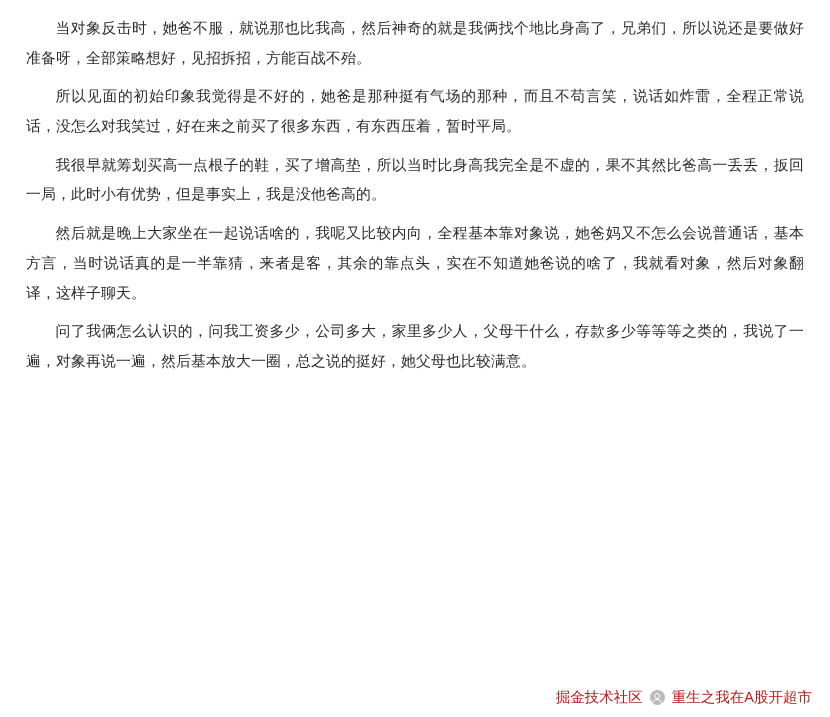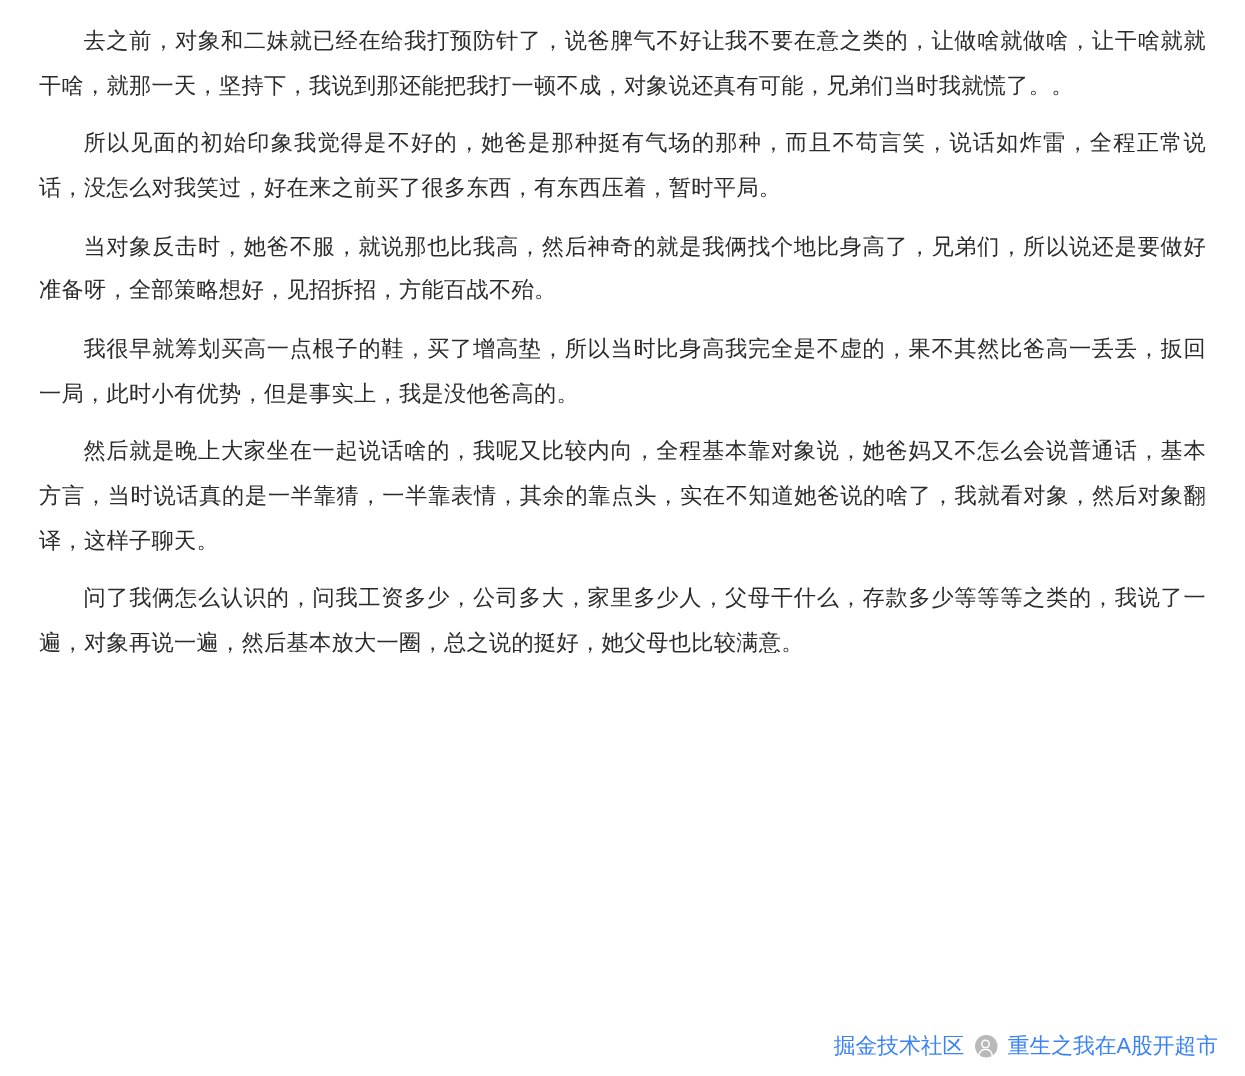--- a/index.html
+++ b/index.html
@@ -79,33 +79,32 @@
     position: absolute;
     left: 2.5px;
     top: 9.5px;
     width: 10px;
     height: 6px;
     border-radius: 5px 5px 0 0;
     border: 1.4px solid #ffffff;
     border-bottom: none;
     box-sizing: border-box;
   }
-  .wm-left, .wm-right { color: #3b82f6; }
+  .wm-left, .wm-right { color: #b91c1c; }
 </style>
 </head>
 <body>
 
 <div class="page">
 
   <div class="article">
-    <p>去之前，对象和二妹就已经在给我打预防针了，说爸脾气不好让我不要在意之类的，让做啥就做啥，让干啥就就干啥，就那一天，坚持下，我说到那还能把我打一顿不成，对象说还真有可能，兄弟们当时我就慌了。。</p>
+    <p>当对象反击时，她爸不服，就说那也比我高，然后神奇的就是我俩找个地比身高了，兄弟们，所以说还是要做好准备呀，全部策略想好，见招拆招，方能百战不殆。</p>
     <p>所以见面的初始印象我觉得是不好的，她爸是那种挺有气场的那种，而且不苟言笑，说话如炸雷，全程正常说话，没怎么对我笑过，好在来之前买了很多东西，有东西压着，暂时平局。</p>
-    <p>当对象反击时，她爸不服，就说那也比我高，然后神奇的就是我俩找个地比身高了，兄弟们，所以说还是要做好准备呀，全部策略想好，见招拆招，方能百战不殆。</p>
     <p>我很早就筹划买高一点根子的鞋，买了增高垫，所以当时比身高我完全是不虚的，果不其然比爸高一丢丢，扳回一局，此时小有优势，但是事实上，我是没他爸高的。</p>
-    <p>然后就是晚上大家坐在一起说话啥的，我呢又比较内向，全程基本靠对象说，她爸妈又不怎么会说普通话，基本方言，当时说话真的是一半靠猜，一半靠表情，其余的靠点头，实在不知道她爸说的啥了，我就看对象，然后对象翻译，这样子聊天。</p>
+    <p>然后就是晚上大家坐在一起说话啥的，我呢又比较内向，全程基本靠对象说，她爸妈又不怎么会说普通话，基本方言，当时说话真的是一半靠猜，来者是客，其余的靠点头，实在不知道她爸说的啥了，我就看对象，然后对象翻译，这样子聊天。</p>
     <p>问了我俩怎么认识的，问我工资多少，公司多大，家里多少人，父母干什么，存款多少等等等之类的，我说了一遍，对象再说一遍，然后基本放大一圈，总之说的挺好，她父母也比较满意。</p>
 
   </div>
 
   <div class="footer-bar">
     <div class="watermark">
       <span class="wm-left">掘金技术社区</span>
       <span class="wm-sep"></span>
       <span class="wm-right">重生之我在A股开超市</span>
     </div>

